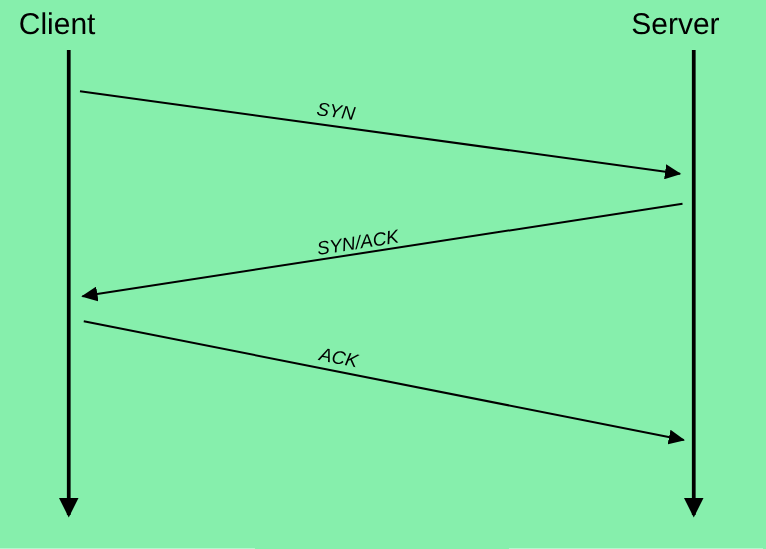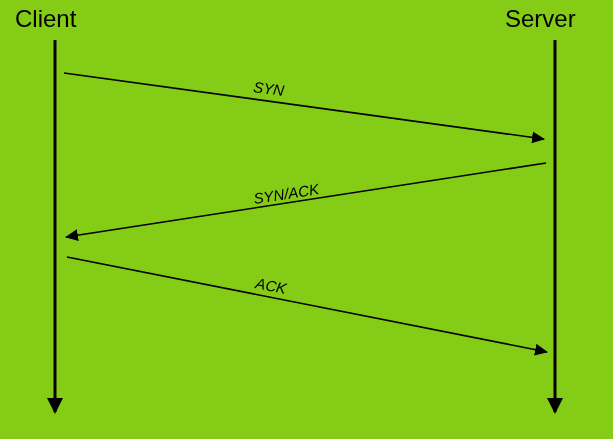--- a/index.html
+++ b/index.html
@@ -7,21 +7,21 @@
     padding: 0;
     background: #ffffff;
     width: 613px;
     height: 439px;
     overflow: hidden;
   }
   .canvas {
     position: relative;
     width: 613px;
     height: 439px;
-    background: #84cc16;
+    background: #86efac;
   }
   svg {
     display: block;
   }
   .actor-label {
     font-family: "Liberation Sans", sans-serif;
     font-size: 24px;
     fill: #000000;
   }
   .message-label {

